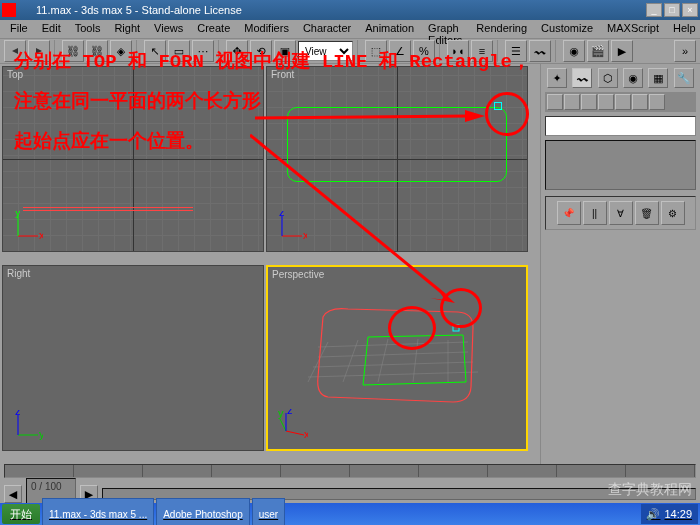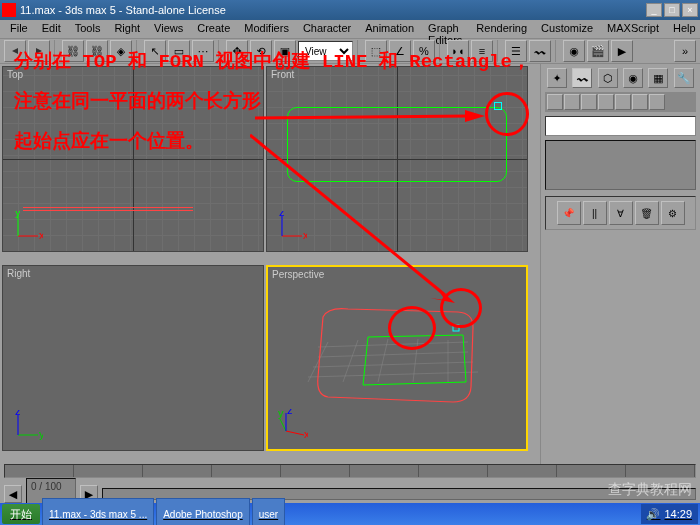--- a/index.html
+++ b/index.html
@@ -1,18 +1,18 @@
 <!DOCTYPE html>
 <html><head>
 <meta charset="utf-8">
 <style>
 * { margin: 0; padding: 0; box-sizing: border-box; font-family: Tahoma, Arial, sans-serif; font-size: 11px; }
 body { background: #a0a0a0; width: 700px; height: 525px; overflow: hidden; position: relative; }
 .titlebar { background: linear-gradient(#3a6ea5, #2a5a8a); color: white; height: 20px; display: flex; align-items: center; padding: 0 2px; justify-content: space-between; }
-.titlebar-left { display: flex; align-items: center; gap: 4px; }
+.titlebar-left { display: flex; align-items: center; gap: 20px; }
 .titlebar-icon { width: 14px; height: 14px; background: #f00; }
 .win-btns { display: flex; gap: 2px; }
 .win-btn { width: 16px; height: 14px; background: #c0c0c0; border: 1px solid #888; display: flex; align-items: center; justify-content: center; font-size: 9px; }
 .menubar { background: #a0a0a0; height: 18px; display: flex; padding: 0 4px; gap: 2px; }
 .menu-item { padding: 2px 6px; cursor: pointer; }
 .toolbar { background: #a0a0a0; height: 26px; display: flex; align-items: center; padding: 0 4px; gap: 2px; border-top: 1px solid #888; border-bottom: 1px solid #888; }
 .tool-btn { width: 22px; height: 22px; border: 1px outset #c0c0c0; background: #a0a0a0; display: flex; align-items: center; justify-content: center; }
 .tool-sep { width: 4px; height: 22px; border-left: 1px solid #888; margin: 0 2px; }
 .tool-dropdown { height: 20px; background: #fff; border: 1px inset #888; font-size: 10px; padding: 0 2px; min-width: 55px; }
 .main-area { display: flex; height: 400px; }

